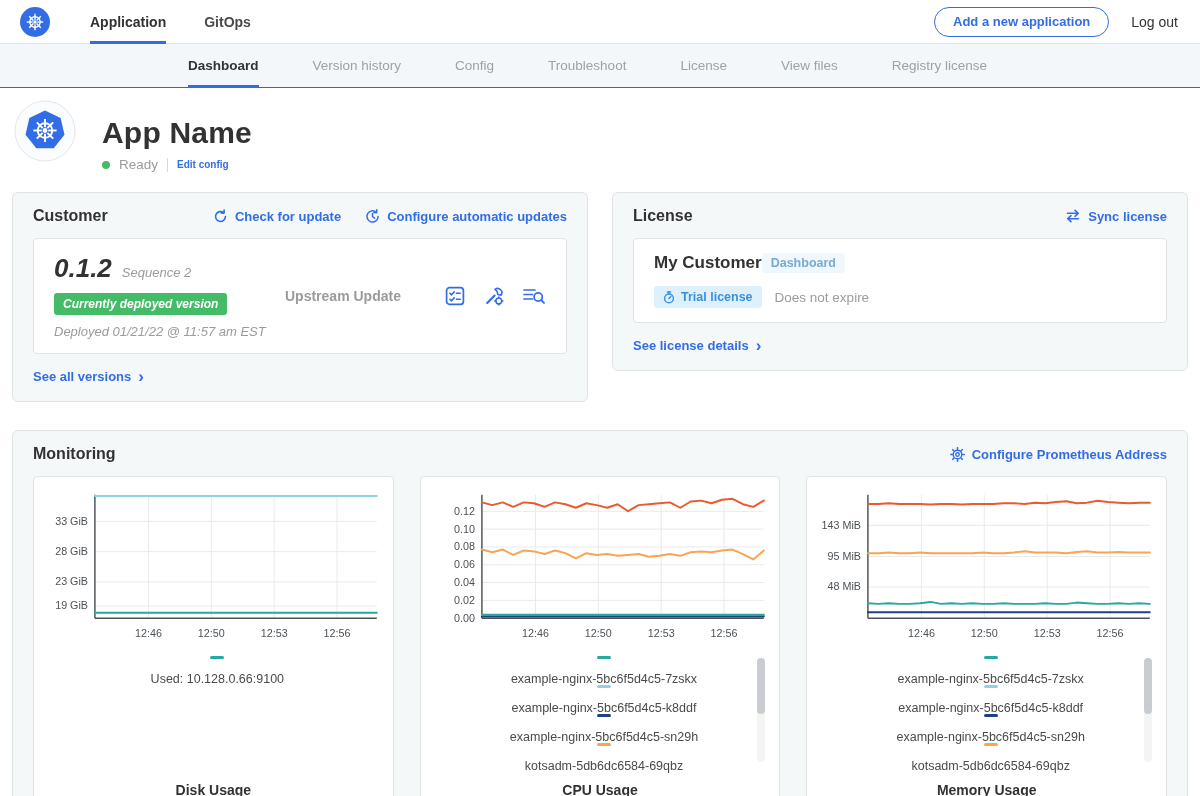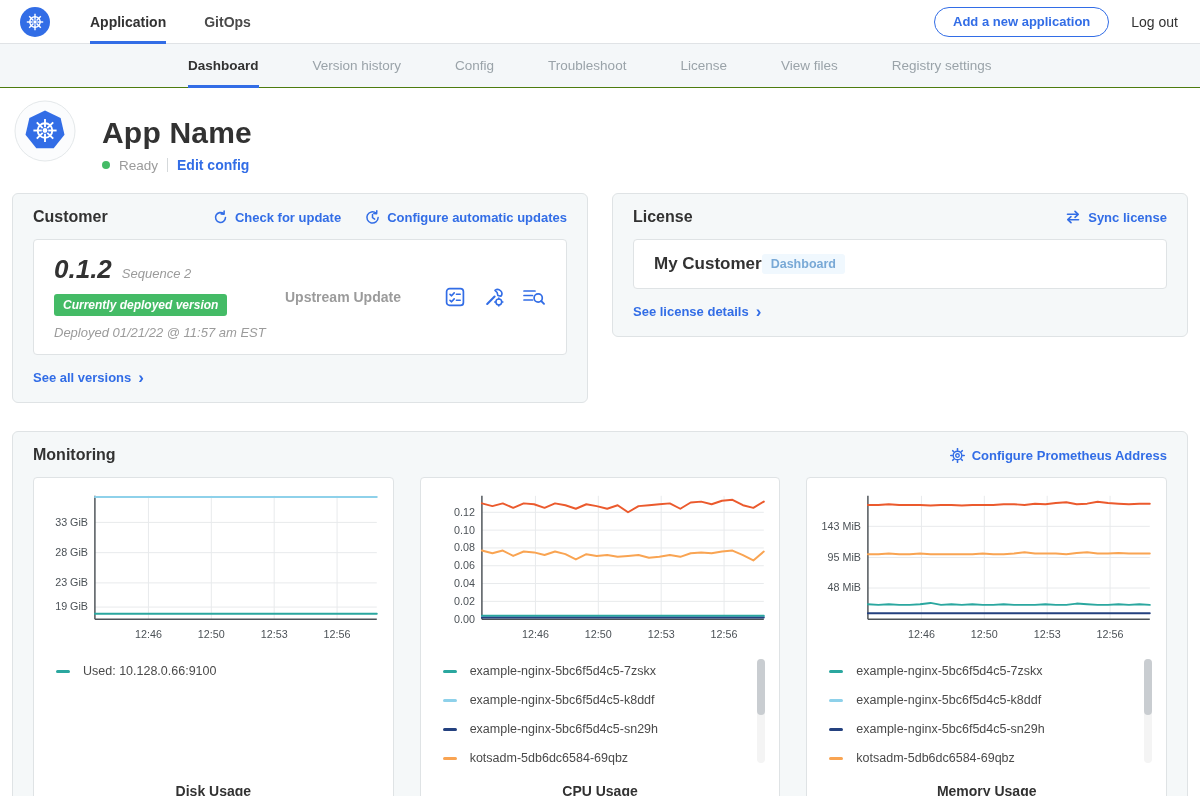--- a/index.html
+++ b/index.html
@@ -74,21 +74,21 @@
                padding:4px 9px;border-radius:3px;display:inline-flex;align-items:center;gap:6px;}
   .lic-expire{font-size:13.5px;color:var(--gray);}
 
   
   .monitoring{margin-top:28px;}
   .charts-row{display:flex;gap:26px;margin-top:2px;}
   .chart-card{flex:1;background:#fff;border:1px solid var(--border);border-radius:4px;
               padding:10px 10px 12px;display:flex;flex-direction:column;}
   svg.chart{width:100%;height:auto;display:block;}
   .legend{position:relative;margin:12px 4px 0 12px;min-height:118px;}
-  .legend-item{display:flex;align-items:center;gap:13px;height:29px;}
+  .legend-item{display:flex;align-items:center;gap:13px;height:29px;flex-direction:column;}
   .swatch{width:14px;height:3px;border-radius:2px;flex:none;}
   .legend-label{font-size:12.5px;color:#4a4a4a;}
   .legend-scrollbar{position:absolute;right:0;top:2px;width:8px;height:104px;
                     background:#f4f4f4;border-radius:4px;}
   .legend-thumb{width:8px;height:56px;background:#c9cdd1;border-radius:4px;cursor:pointer;}
   .chart-title{text-align:center;font-size:14px;font-weight:700;margin-top:8px;}
 </style>
 </head>
 <body>
 
@@ -115,21 +115,21 @@
   <div class="logout">Log out</div>
 </div>
 
 <div class="subnav">
   <div class="subtab active">Dashboard</div>
   <div class="subtab">Version history</div>
   <div class="subtab">Config</div>
   <div class="subtab">Troubleshoot</div>
   <div class="subtab">License</div>
   <div class="subtab">View files</div>
-  <div class="subtab">Registry settings</div>
+  <div class="subtab">Registry license</div>
 </div>
 
 <div class="app-header">
   <svg class="app-icon" viewBox="0 0 62 62">
     <circle cx="31" cy="31" r="30" fill="#fbfcfd" stroke="#e4e8ea" stroke-width="1"></circle>
     <polygon fill="#326de6" points="31,10.5 46.6,18 50.5,34.8 39.7,48.3 22.3,48.3 11.5,34.8 15.4,18"></polygon>
     <g transform="translate(31,30.5)" stroke="#fff" fill="none" stroke-width="1.9">
       <circle r="7.3"></circle>
         <circle r="2.4" fill="#fff" stroke="none"></circle>
       <line x1="3.2" y1="0" x2="11.6" y2="0"></line>
@@ -141,21 +141,21 @@
       <line x1="2.3" y1="-2.3" x2="8.2" y2="-8.2"></line>
         <line x1="-2.3" y1="-2.3" x2="-8.2" y2="-8.2"></line>
     </g>
   </svg>
   <div>
     <div class="app-name">App Name</div>
     <div class="app-status">
       <span class="dot"></span>
       <span class="status-text">Ready</span>
       <span class="vsep"></span>
-      <span class="link" style="font-size:14px">Edit config</span>
+      <span class="link" style="font-size:10px">Edit config</span>
     </div>
   </div>
 </div>
 
 <div class="content">
 
   <div class="cards-row">
     <div class="card">
       <div class="card-head">
         <div class="card-title">Customer</div>
@@ -243,20 +243,32 @@
                 <polyline points="6,6.7 2.8,9.7 6,12.7"></polyline>
             </g>
           </svg>
           <span>Sync license</span>
         </span>
       </div>
       <div class="inner-box">
         <div class="lic-name-row">
           <span class="lic-name">My Customer</span>
           <span class="badge-unstable">Dashboard</span>
+        </div>
+        <div class="lic-row2">
+          <span class="badge-trial">
+            <svg width="12" height="13" viewBox="0 0 12 13">
+              <circle cx="6" cy="7.4" r="4.4" fill="none" stroke="#3791e0" stroke-width="1.4"></circle>
+              <line x1="6" y1="1" x2="6" y2="2.6" stroke="#3791e0" stroke-width="1.4" stroke-linecap="round"></line>
+              <line x1="4.4" y1="1" x2="7.6" y2="1" stroke="#3791e0" stroke-width="1.4" stroke-linecap="round"></line>
+              <line x1="6" y1="7.4" x2="7.9" y2="5.6" stroke="#3791e0" stroke-width="1.4" stroke-linecap="round"></line>
+            </svg>
+            <span>Trial license</span>
+          </span>
+          <span class="lic-expire">Does not expire</span>
         </div>
       </div>
       <div class="see-link">
         <span class="link">
           <span>See license details</span>
           <span class="chev">›</span>
         </span>
       </div>
     </div>
   </div>

